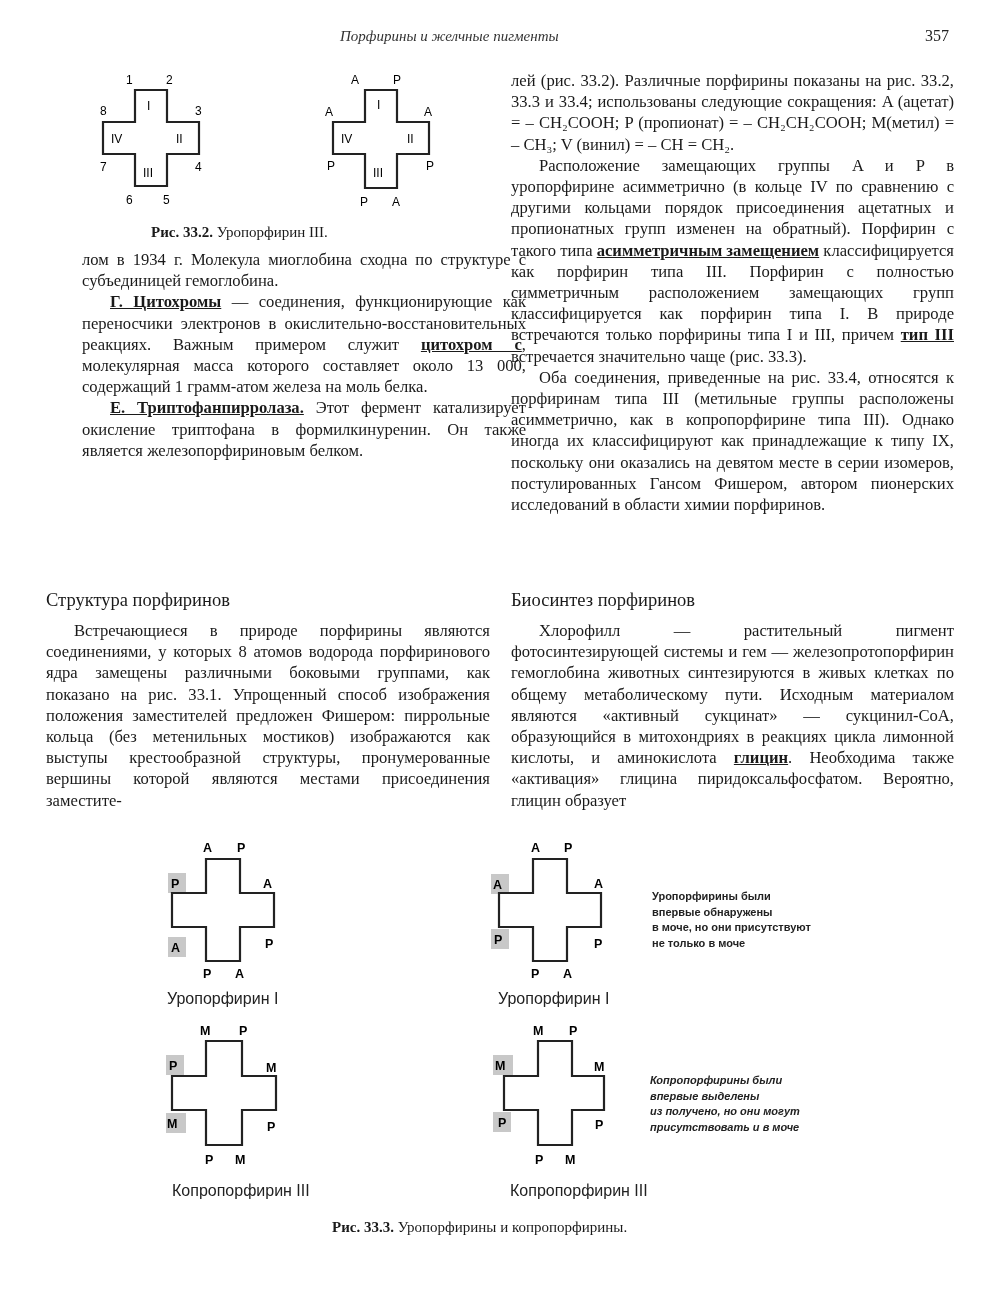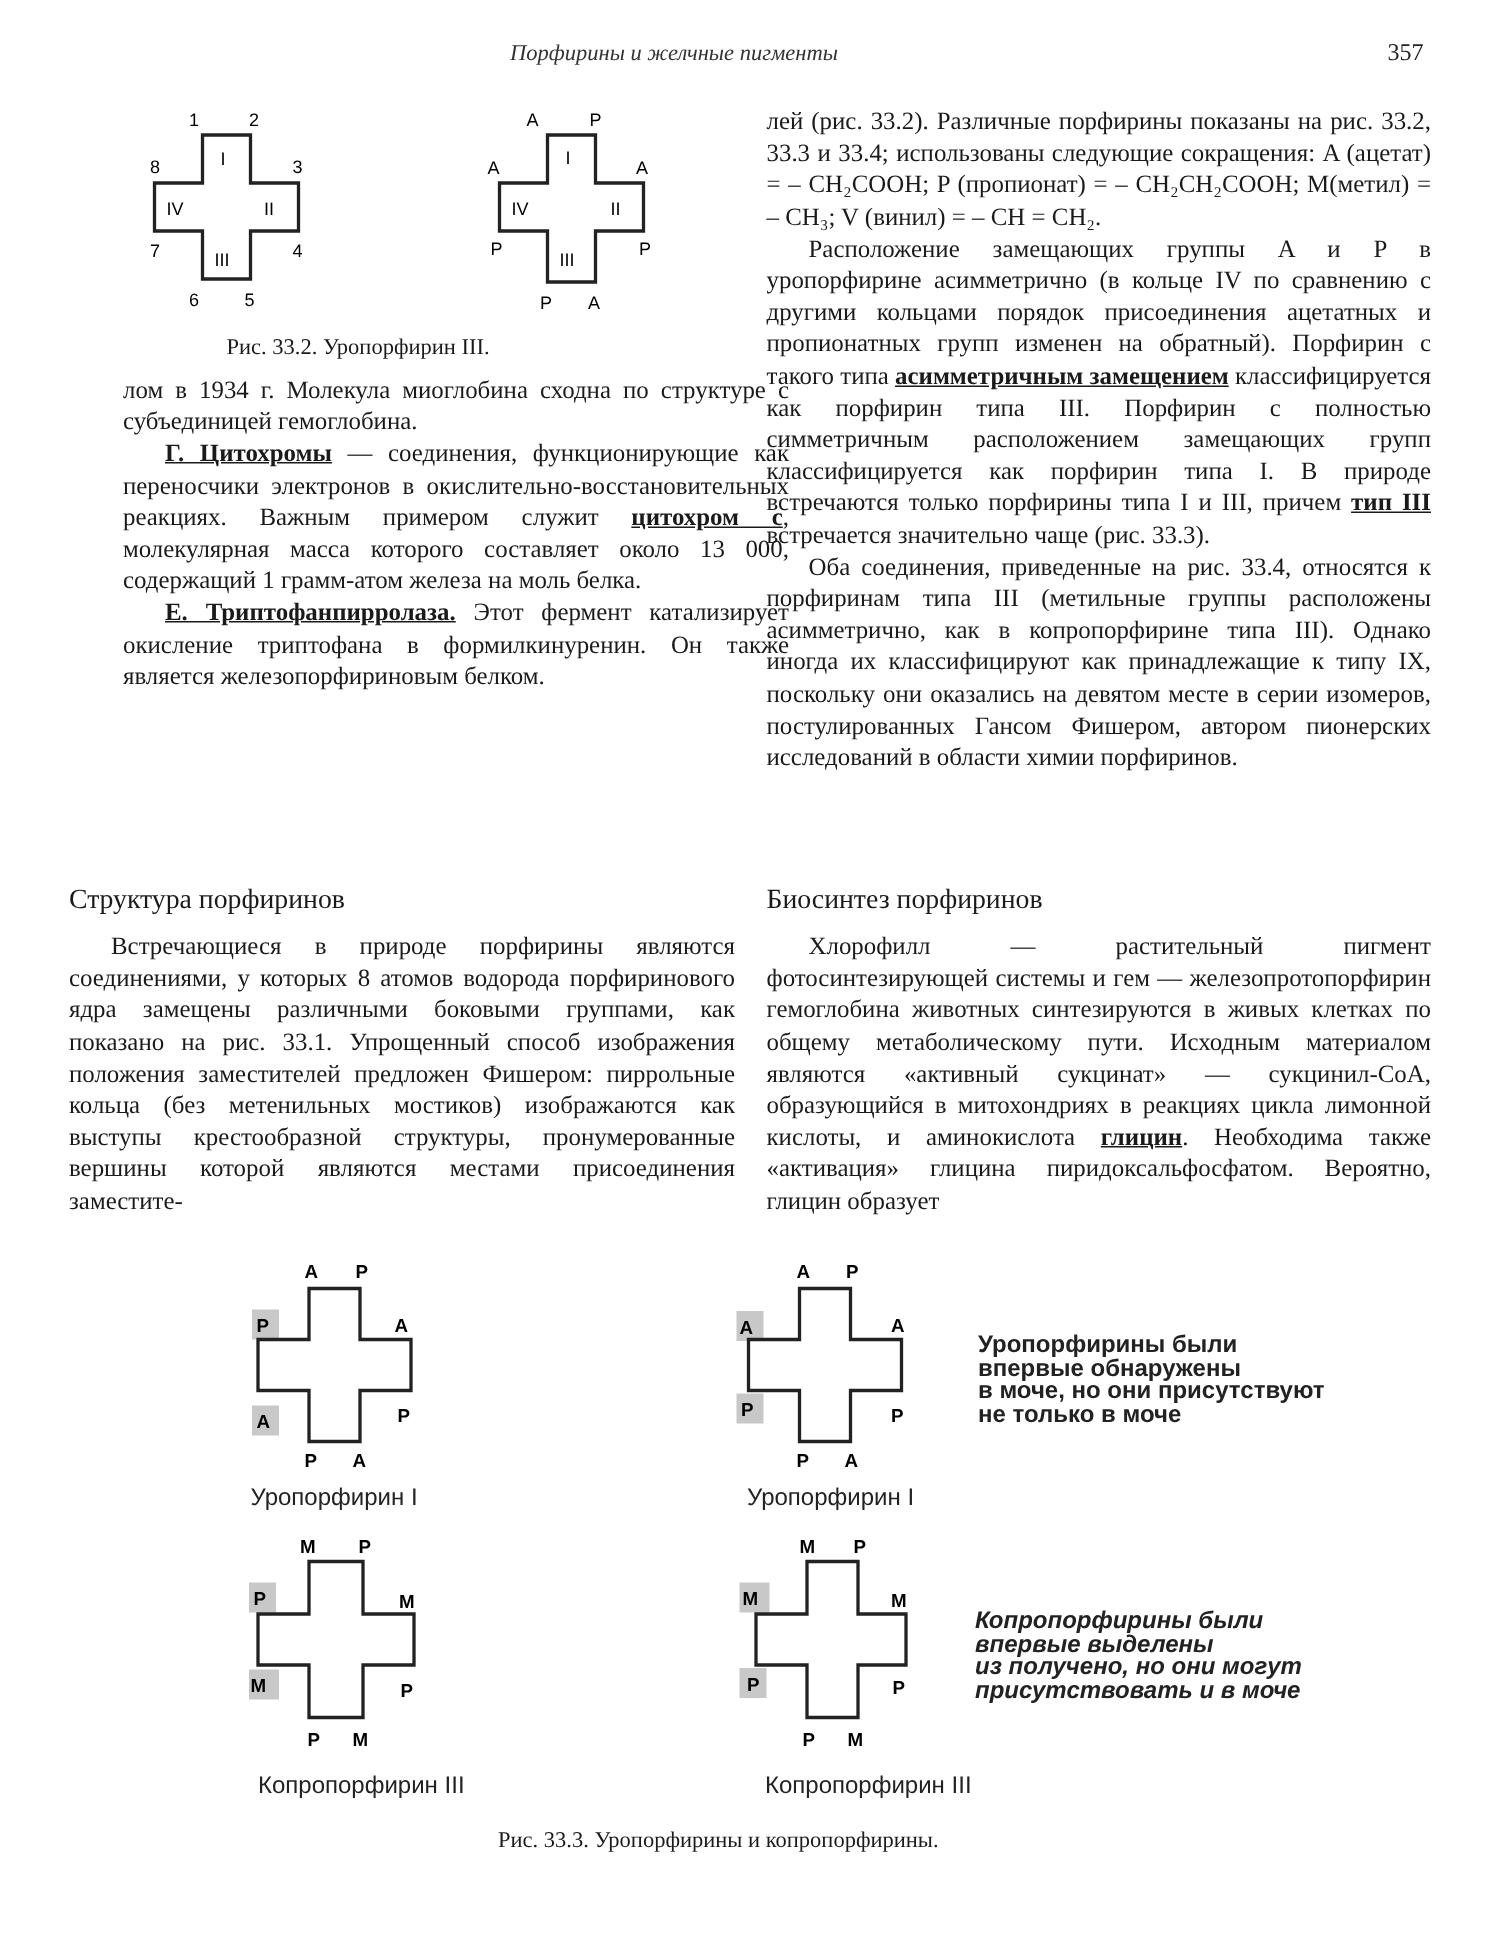--- a/index.html
+++ b/index.html
@@ -18,23 +18,23 @@
   .col-right-bot { left: 511px; top: 620px; width: 443px; }
   h2 { font-size: 18.5px; font-weight: normal; margin: 0; position: absolute; }
   .h-left { left: 46px; top: 590px; }
   .h-right { left: 511px; top: 590px; }
 
   .fig { position: absolute; }
   .fig svg { overflow: visible; }
   .lbl { font-family: "Liberation Sans", "DejaVu Sans", sans-serif; font-size: 12.5px; font-weight: bold; }
   .lbl-small { font-family: "Liberation Sans", "DejaVu Sans", sans-serif; font-size: 12px; }
   .cap { position: absolute; font-size: 15px; }
-  .cap b { font-weight: normal; margin-top: 16px; }
+  .cap b { font-weight: bold; margin-top: 16px; }
   .figname { position: absolute; font-family: "Liberation Sans", "DejaVu Sans", sans-serif; font-size: 16px; color: #222; }
-  .note { position: absolute; font-family: "Liberation Sans", "DejaVu Sans", sans-serif; font-size: 16px; line-height: 15.5px; color: #222; font-weight: bold; }
+  .note { position: absolute; font-family: "Liberation Sans", "DejaVu Sans", sans-serif; font-size: 11px; line-height: 15.5px; color: #222; font-weight: bold; }
   .hl { fill: #c8c8c8; }
 </style>
 </head>
 <body>
 
 <div class="running-head">Порфирины и желчные пигменты</div>
 <div class="page-num">357</div>
 
 <div class="fig" style="left:95px; top:70px;">
   <svg width="130" height="140">

